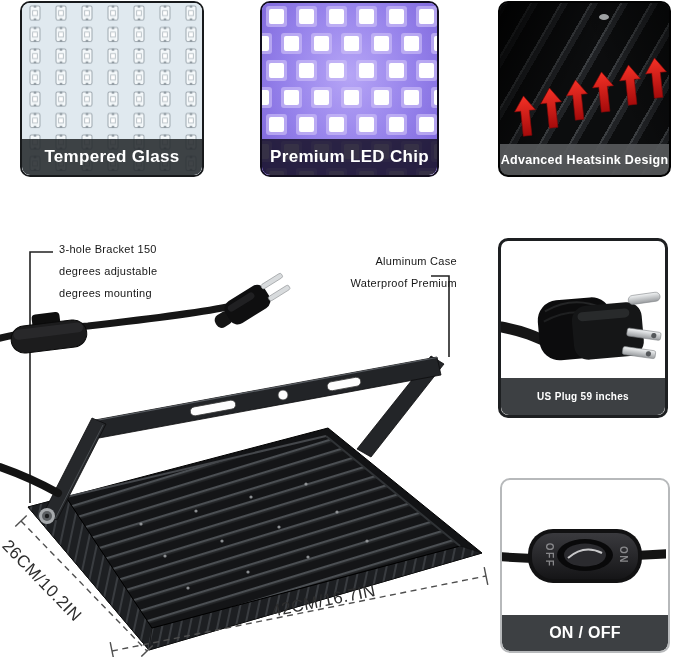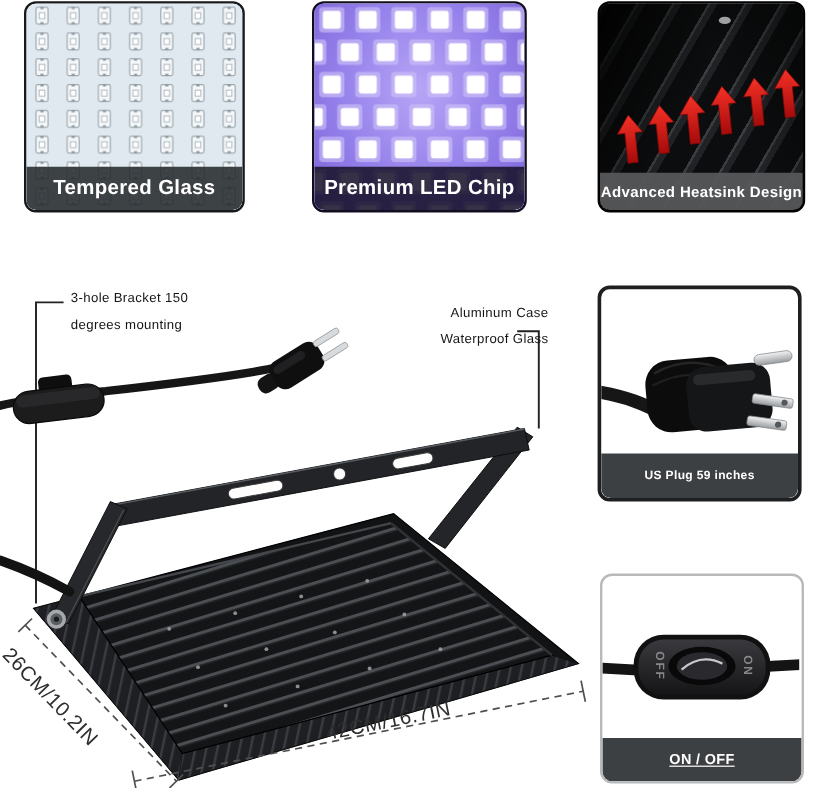--- a/index.html
+++ b/index.html
@@ -18,21 +18,21 @@
       linear-gradient(115deg,rgba(0,0,0,.92),rgba(0,0,0,0) 46%),
       linear-gradient(245deg,rgba(0,0,0,.55),rgba(0,0,0,0) 38%),
       repeating-linear-gradient(120deg,#3a3d40 0 2px,#202225 2px 7px,#0c0d0e 7px 26px);
       background-color:#0a0a0b;}
   #p1 .strip{background:rgba(38,42,45,.88);} #p1 .strip span{font-size:17px;}
   #p2 .strip{background:rgba(26,20,44,.88);} #p2 .strip span{font-size:17px;}
   #p3 .strip{background:rgba(85,87,90,.95);height:31px;} #p3 .strip span{font-size:12.5px;}
   #plugPanel{left:498px;top:238px;width:170px;height:180px;border:3px solid #1d1f21;background:#fff;}
   #plugPanel .strip{background:#3d4043;height:37px;} #plugPanel .strip span{font-size:10px;}
   #switchPanel{left:500px;top:478px;width:170px;height:175px;border:2px solid #b7b9bb;background:#fff;}
-  #switchPanel .strip{background:#3d4043;} #switchPanel .strip span{font-size:12px;text-decoration:underline;}
+  #switchPanel .strip{background:#3d4043;} #switchPanel .strip span{font-size:16px;}
   .callout-text{position:absolute;color:#161616;font-size:11px;line-height:22px;letter-spacing:.3px;}
   #calloutBracket{left:59px;top:238px;text-align:left;}
   #calloutCase{left:277px;top:250px;width:180px;text-align:right;}
   .dim{position:absolute;color:#2e2e2e;font-size:17px;letter-spacing:.5px;white-space:nowrap;}
   #dim26{left:12px;top:536px;transform:rotate(46deg);transform-origin:0 0;}
   #dim42{left:270px;top:602px;transform:rotate(-11.5deg);transform-origin:0 0;}
   #scene{position:absolute;left:0;top:180px;}
 </style>
 </head>
 <body>
@@ -241,23 +241,24 @@
       <line x1="15.3" y1="526.6" x2="26.7" y2="515.4"></line>
       <line x1="141.3" y1="656.6" x2="152.7" y2="645.4"></line>
       <line x1="112" y1="651" x2="486" y2="576" stroke-dasharray="6 4.5"></line>
       <line x1="113.8" y1="659.8" x2="110.2" y2="642.2"></line>
       <line x1="487.8" y1="584.8" x2="484.2" y2="567.2"></line>
     </g>
   </svg>
 
   <div class="callout-text" id="calloutBracket">
     <div>3-hole Bracket 150</div>
+    <div>degrees adjustable</div>
     <div>degrees mounting</div>
   </div>
   <div class="callout-text" id="calloutCase">
     <div>Aluminum Case</div>
-    <div>Waterproof Glass</div>
+    <div>Waterproof Premium</div>
   </div>
 
   <div class="dim" id="dim26">26CM/10.2IN</div>
   <div class="dim" id="dim42">42CM/16.7IN</div>
 
 </div>
 
 </body></html>

